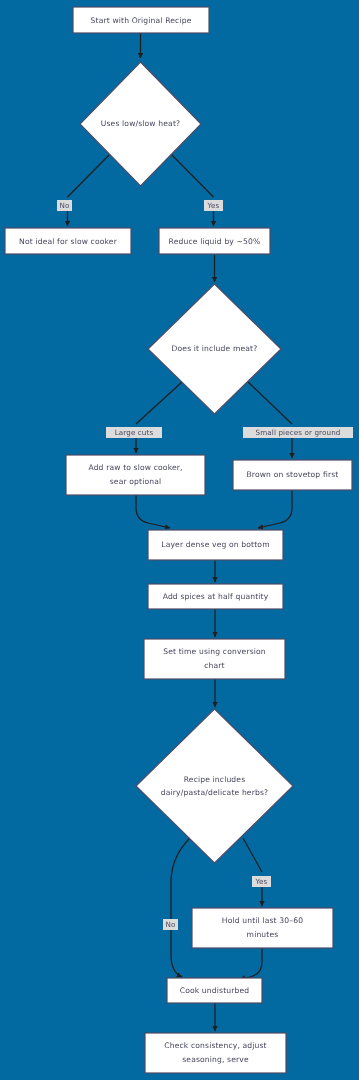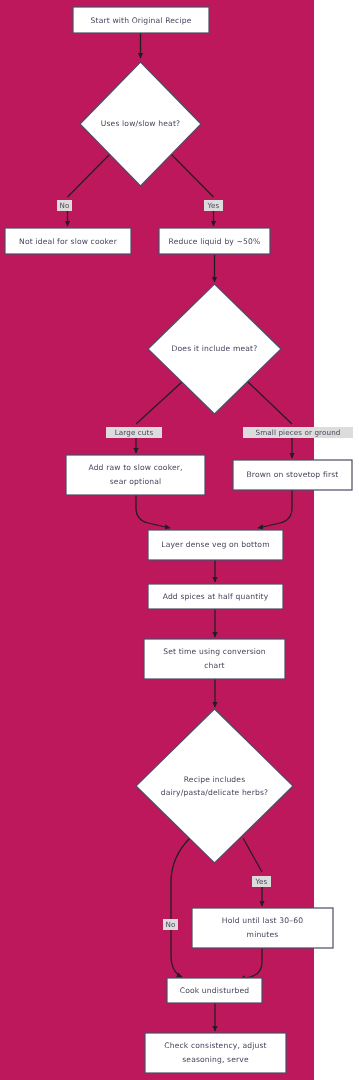--- a/index.html
+++ b/index.html
@@ -8,23 +8,23 @@
     background: #ffffff;
   }
   body {
     width: 359px;
     height: 1080px;
     font-family: "DejaVu Sans", sans-serif;
     overflow: hidden;
   }
   #flowchart-root {
     position: relative;
-    width: 314px;
+    width: 359px;
     height: 1080px;
-    background: #be185d;
+    background: #0369a1;
   }
   svg.fc-layer {
     position: absolute;
     top: 0;
     left: 0;
     width: 359px;
     height: 1080px;
   }
   .node-text {
     font-family: "DejaVu Sans", sans-serif;

